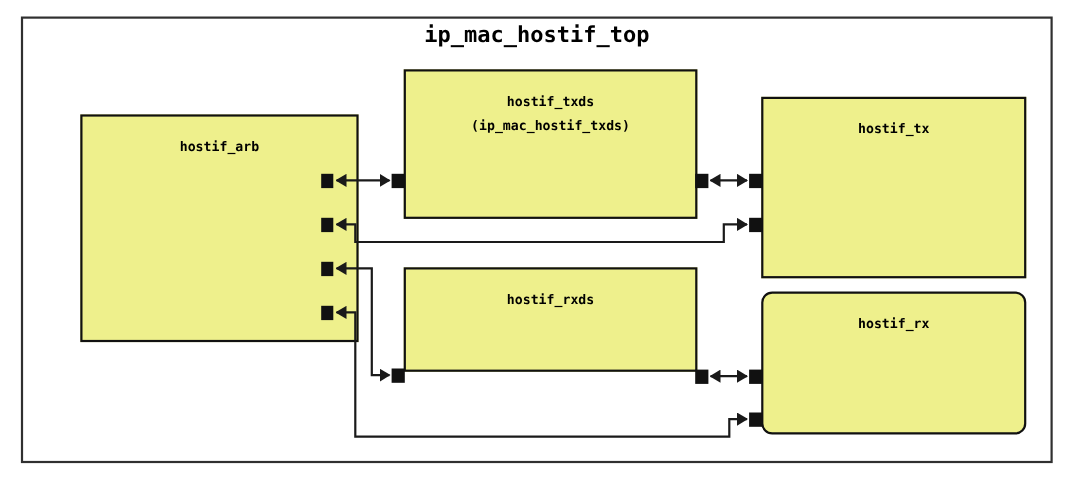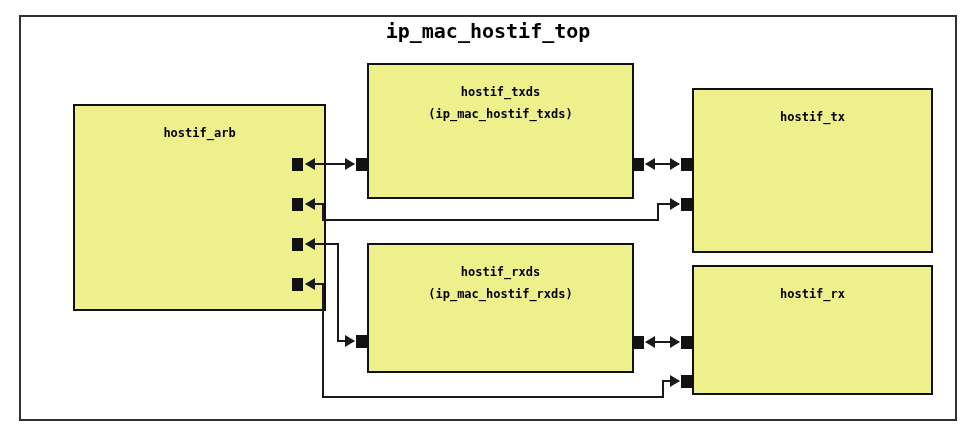--- a/index.html
+++ b/index.html
@@ -41,22 +41,22 @@
     text-align:center;
     padding-top:16px;
     font-weight:bold;
     font-size:12px;line-height:22px;
     color:var(--text);
   }
   .module .instance-label{display:block;}
   .mod-arb {left:41px; top:104px; width:253px; height:207px;margin-left:32px;}
   .mod-txds{left:367px;top:63px; width:267px; height:136px;}
   .mod-tx  {left:692px;top:88px; width:241px; height:165px;}
-  .mod-rxds{left:367px;top:243px;width:267px; height:130px;}
-  .mod-rx  {left:692px;top:265px;width:241px; height:130px;}
+  .mod-rxds{left:367px;top:243px;width:267px; height:95px;}
+  .mod-rx  {left:692px;top:265px;width:241px; height:130px;border-radius:10px;}
   svg.wires{
     position:absolute;left:0;top:0;width:972px;height:440px;
     pointer-events:none;
   }
   svg.wires path.wire{
     fill:none;
     stroke:var(--line-color);
     stroke-width:2;
   }
   svg.wires rect.port{
@@ -82,21 +82,20 @@
     <span class="module-name">hostif_txds</span>
     <span class="instance-label">(ip_mac_hostif_txds)</span>
   </div>
 
   <div class="module mod-tx">
     <span class="module-name">hostif_tx</span>
   </div>
 
   <div class="module mod-rxds">
     <span class="module-name">hostif_rxds</span>
-    <span class="instance-label">(ip_mac_hostif_rxds)</span>
   </div>
 
   <div class="module mod-rx">
     <span class="module-name">hostif_rx</span>
   </div>
 
   <svg class="wires" viewBox="0 0 972 440">
     <defs>
       <marker id="arrow" markerUnits="userSpaceOnUse" markerWidth="10" markerHeight="12" refX="9" refY="6" orient="auto-start-reverse">
         <path class="arrowhead" d="M0,0 L10,6 L0,12 Z"></path>

